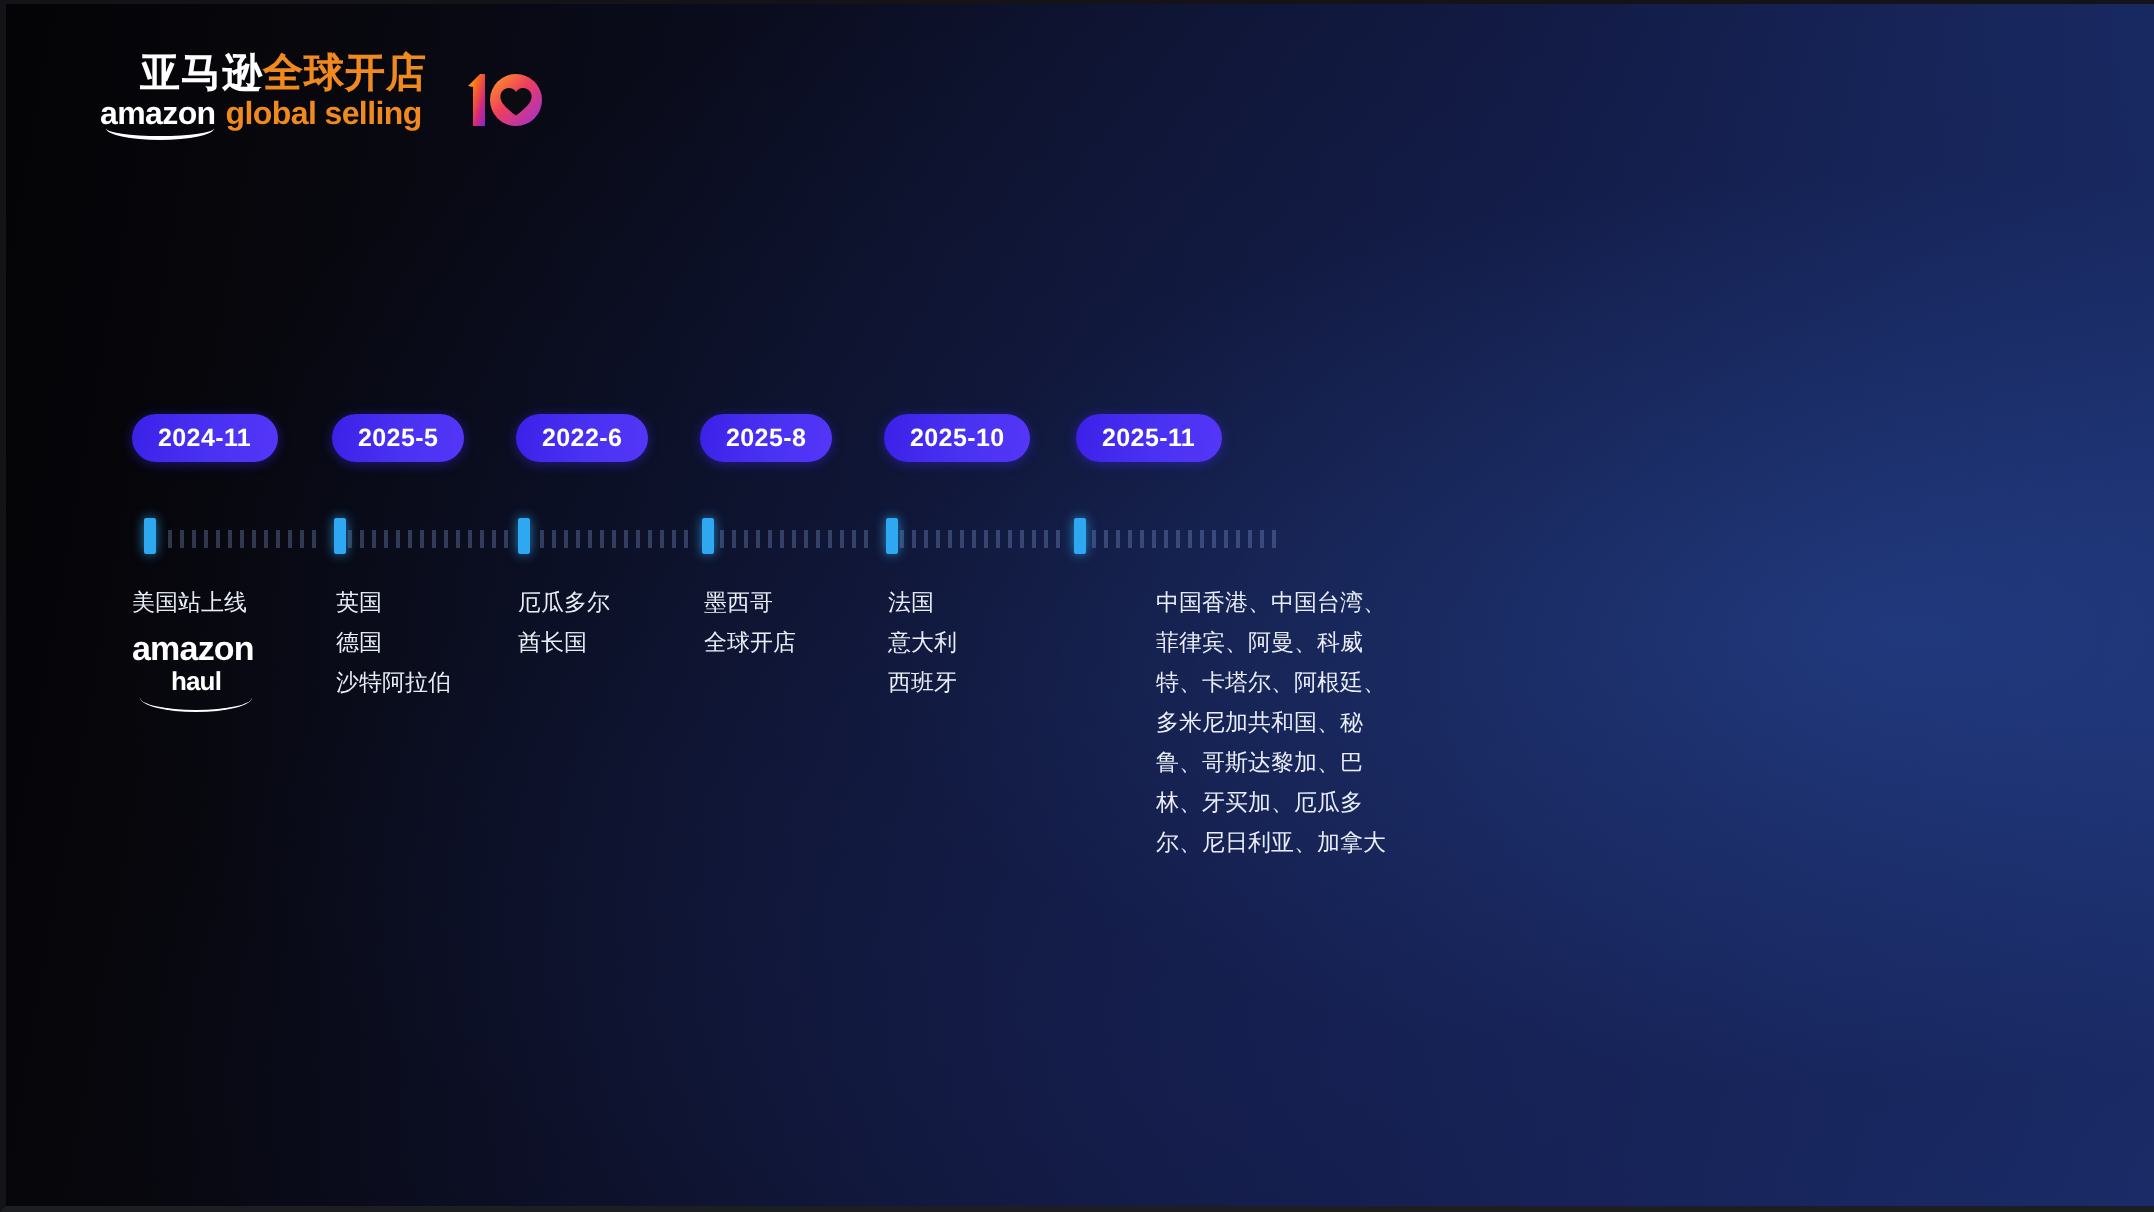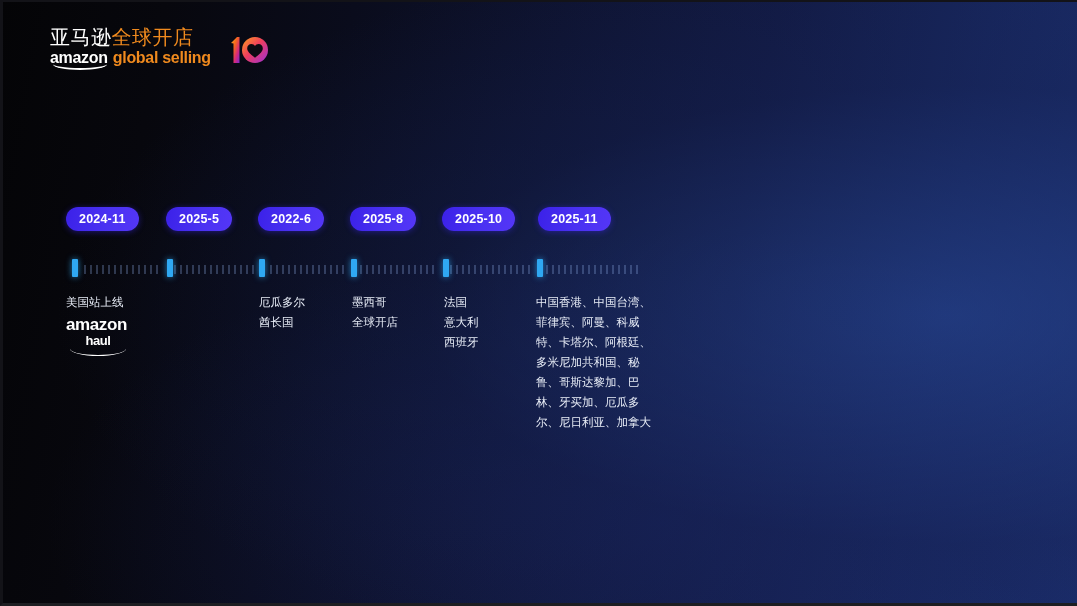--- a/index.html
+++ b/index.html
@@ -25,21 +25,21 @@
     border-left:3px solid #131318;
     border-top:2px solid #131318;
     border-bottom:3px solid #1d1e22;
     pointer-events:none;
     z-index:40;
   }
 
   
   #logo { position:absolute; left:50px; top:27px; display:flex; align-items:center; }
   .logo-text { display:flex; flex-direction:column; line-height:1; }
-  .logo-row1 { display:flex; align-items:center; font-size:20px; font-weight:normal; letter-spacing:.5px; }
+  .logo-row1 { display:flex; align-items:center; font-size:20px; font-weight:bold; letter-spacing:.5px;margin-left:20px; }
   .lg-cn-white { color:#ffffff; }
   .lg-cn-orange { color:#f08a1e; }
   .logo-row2 { display:flex; align-items:baseline; margin-top:3px; font-size:16px; font-weight:bold; letter-spacing:-.3px; }
   .lg-amazon { color:#ffffff; position:relative; padding-bottom:4px; }
   .lg-amazon .swoosh {
     position:absolute; left:3px; right:1px; bottom:0px; height:7px;
     border-bottom:2px solid #ffffff; border-radius:0 0 60% 60%/0 0 100% 100%;
   }
   .lg-gs { color:#f08a1e; margin-left:5px; }
   #ten { margin-left:14px; display:flex; align-items:center; }
@@ -60,21 +60,21 @@
 
   #ruler { position:absolute; left:66px; top:259px; width:576px; height:18px; }
   .tick { position:absolute; bottom:3px; width:2px; height:9px; background:rgba(140,170,225,0.30); }
   .marker {
     position:absolute; bottom:0px; width:6px; height:18px;
     background:#2fa8f2; border-radius:1px;
     box-shadow:0 0 6px rgba(47,168,242,0.75);
   }
 
   .col { position:absolute; color:#e8edf7; font-size:11.5px; line-height:20px; white-space:nowrap; }
-  .col.wrap { white-space:normal; width:118px; line-height:20px; }
+  .col.wrap { white-space:normal; width:118px; line-height:20px;margin-left:42px; }
 
   
   #haul { position:absolute; left:66px; top:316px; width:64px; }
   #haul .hl1, #haul .hl2 { color:#ffffff; font-weight:bold; letter-spacing:-.4px; line-height:1.05; }
   #haul .hl1 { font-size:17px; }
   #haul .hl2 { font-size:13px; text-align:center; }
   #haul .hsw {
     margin:1px auto 0; width:56px; height:8px;
     border-bottom:1.6px solid #ffffff;
     border-radius:0 0 55% 55%/0 0 100% 100%;
@@ -251,20 +251,25 @@
 
     <div class="col" style="left:66px; top:292px;">
       <div>美国站上线</div>
     </div>
     <div id="haul">
       <div class="hl1">amazon</div>
       <div class="hl2">haul</div>
       <div class="hsw"></div>
     </div>
 
+    <div class="col" style="left:168px; top:292px;">
+      <div>英国</div>
+      <div>德国</div>
+      <div>沙特阿拉伯</div>
+    </div>
 
     <div class="col" style="left:259px; top:292px;">
       <div>厄瓜多尔</div>
       <div>酋长国</div>
     </div>
 
     <div class="col" style="left:352px; top:292px;">
       <div>墨西哥</div>
       <div>全球开店</div>
     </div>

